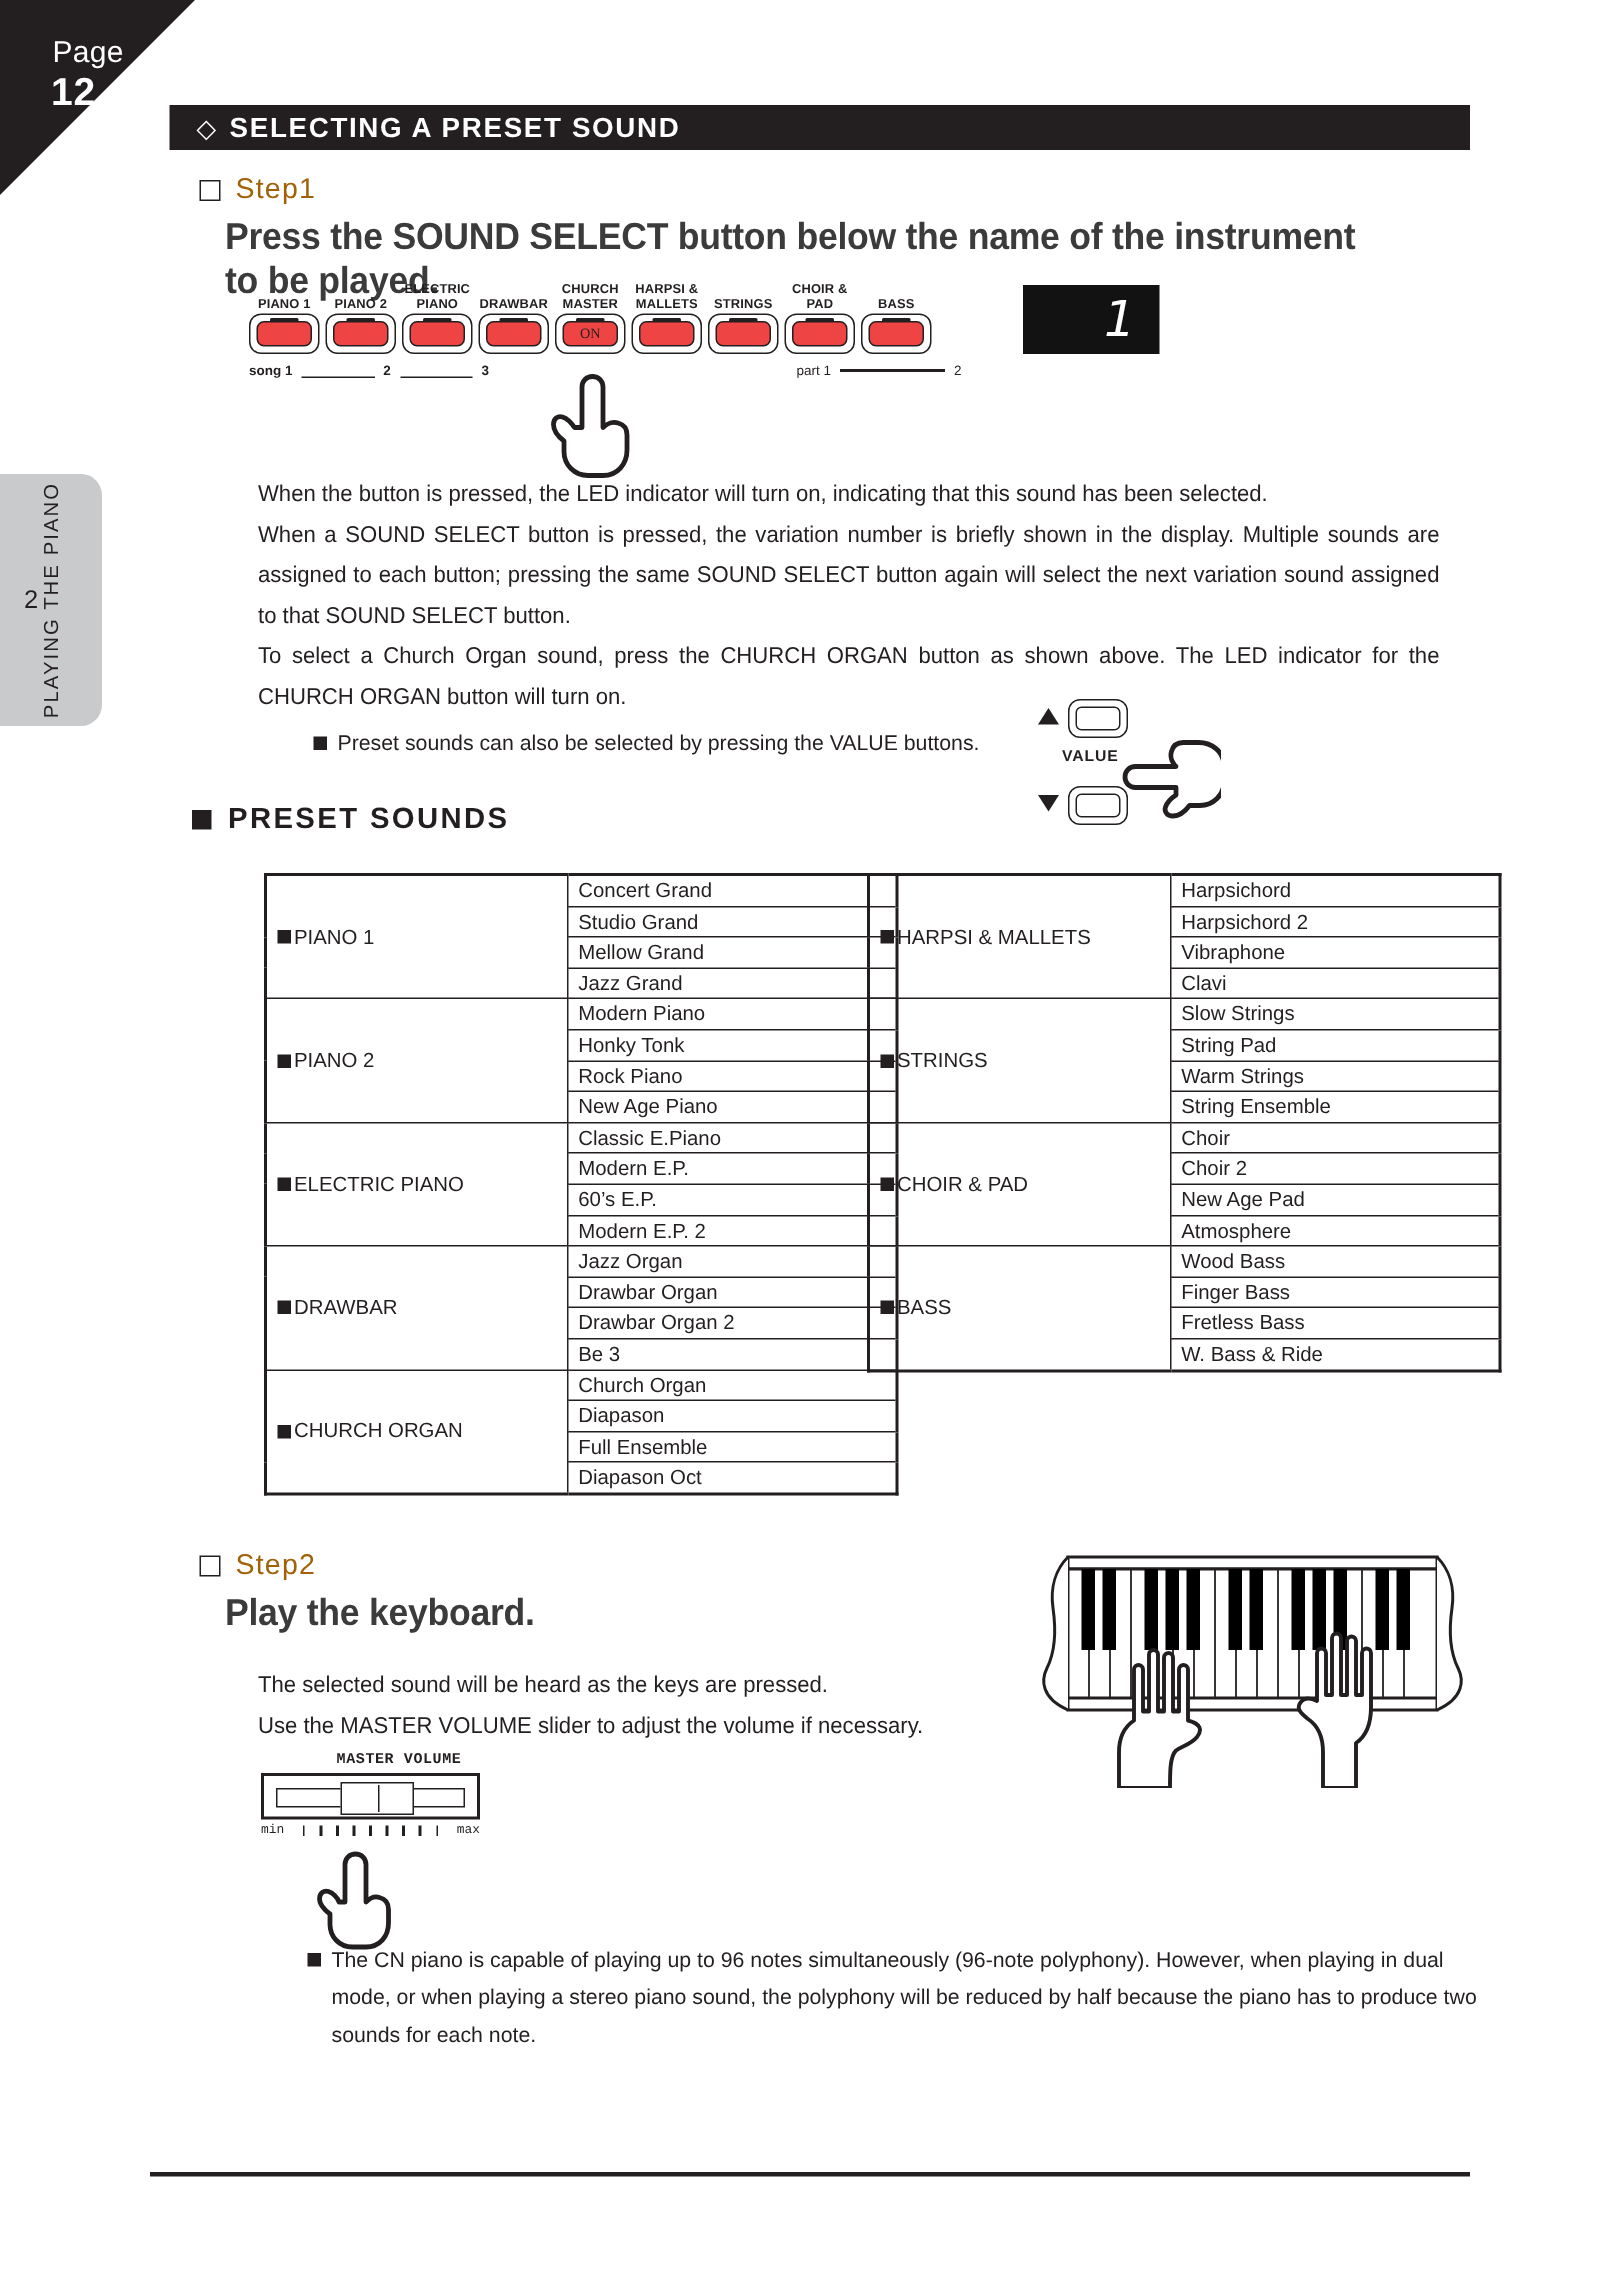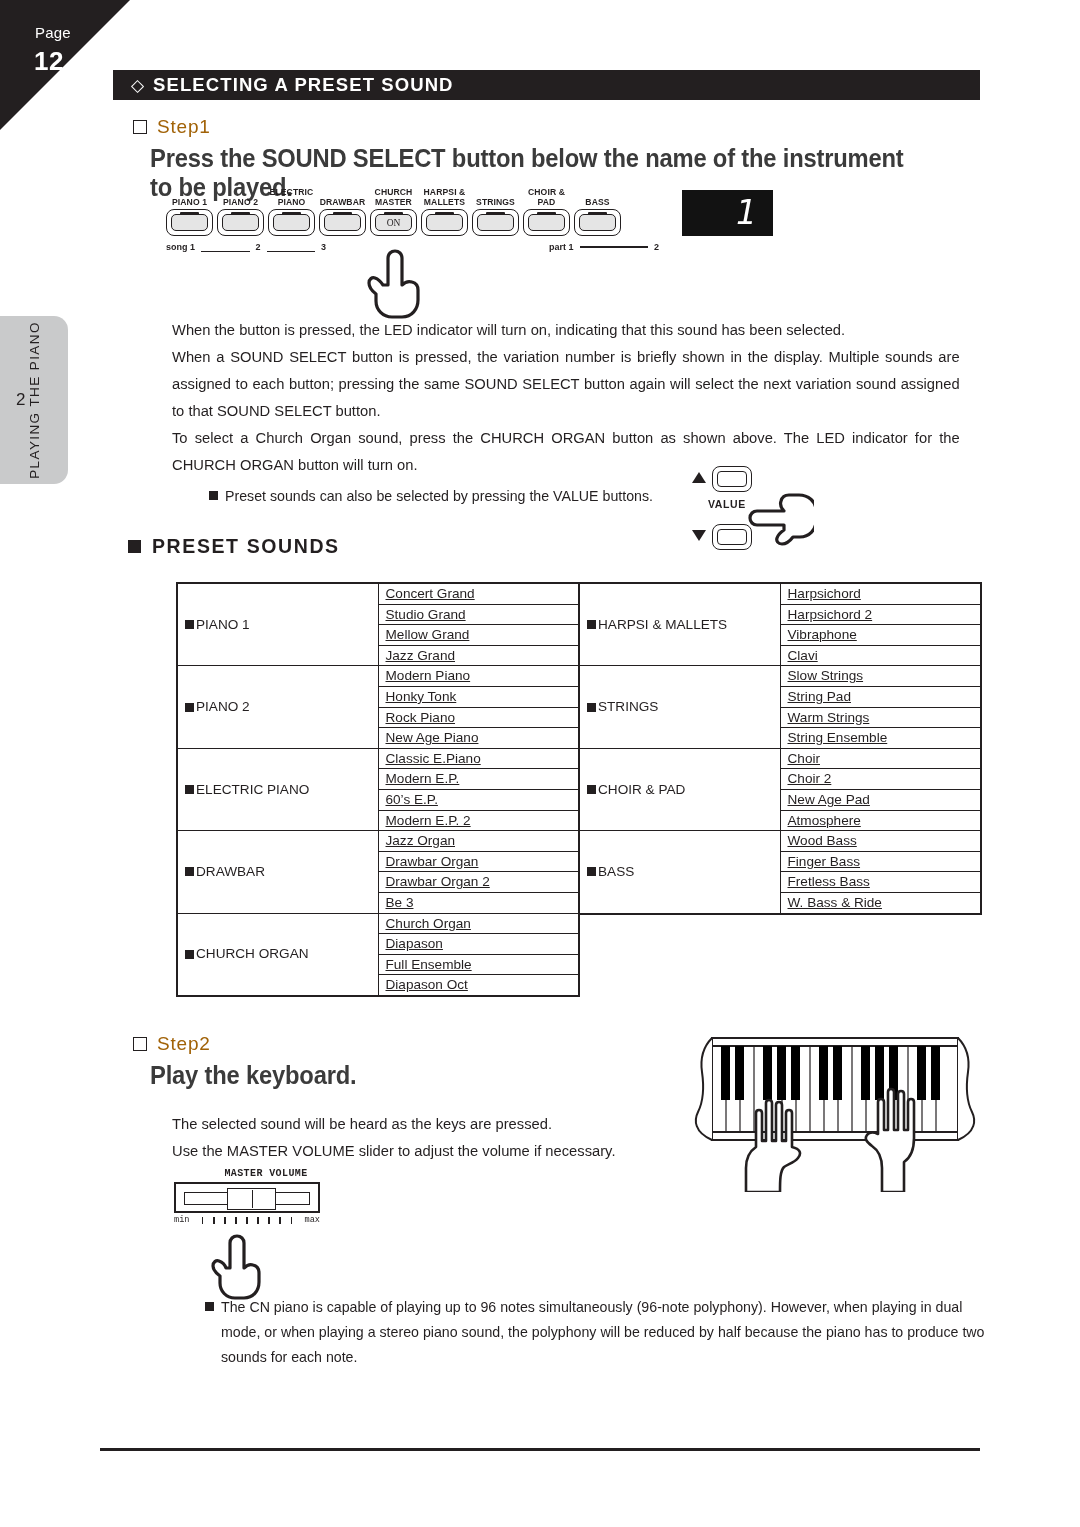--- a/index.html
+++ b/index.html
@@ -18,21 +18,21 @@
     position: absolute; left: 0; top: 0; width: 130px; height: 130px;
   }
   .corner-tab .tri {
     position: absolute; left: 0; top: 0;
     width: 0; height: 0;
     border-top: 130px solid #231f20;
     border-right: 130px solid transparent;
   }
   .corner-tab .page-word {
     position: absolute; left: 35px; top: 24px;
-    color: #ffffff; font-size: 15px; letter-spacing: .2px;
+    color: #ffffff; font-size: 20px; letter-spacing: .2px;
   }
   .corner-tab .page-num {
     position: absolute; left: 34px; top: 46px;
     color: #ffffff; font-size: 26px; font-weight: 700; letter-spacing: .5px;
   }
 
   
   .chapter-tab {
     position: absolute; left: 0px; top: 316px;
     width: 68px; height: 168px;
@@ -121,21 +121,21 @@
     font-size: 13.6px;
     padding: 0 0 0 7px;
     color: #231f20;
     vertical-align: middle;
     line-height: 19.6px;
   }
   .tbl-half td.cat {
     width: 201px;
     border-left: 2.4px solid #231f20;
   }
-  .tbl-half td.snd { width: 201px; text-decoration: underline; }
+  .tbl-half td.snd { width: 220px; }
   .tbl-half td.empty { border: none; }
   .tbl-half tr.first td { border-top: 2.4px solid #231f20; }
   .tbl-half tr.last td { border-bottom: 2.4px solid #231f20; }
   .tbl-half td.catlast { border-bottom: 2.4px solid #231f20; }
   .tbl-half td.snd.edge { border-right: 2.4px solid #231f20; }
   .cat-inner { display: flex; align-items: center; gap: 2px; }
   .cat-inner .blk { width: 9px; height: 9px; background: #231f20; flex: 0 0 9px; }
 
   
   .panel { position: absolute; left: 166px; top: 186px; }
@@ -148,41 +148,41 @@
     justify-content: flex-end; align-items: center;
     margin-bottom: 2px;
   }
   .sbtn .key {
     width: 47px; height: 27px;
     border: 1.6px solid #231f20; border-radius: 8px;
     position: relative; background: #fff;
   }
   .sbtn .key .inner {
     position: absolute; left: 4px; right: 4px; top: 4px; bottom: 4px;
-    border: 1.4px solid #231f20; border-radius: 5px; background: #e5e5e5;
+    border: 1.4px solid #231f20; border-radius: 5px; background: #ef4444;
   }
   .sbtn .key .led {
     position: absolute; left: 13px; right: 13px; top: 2.2px; height: 3.4px;
     background: #231f20; border-radius: 1px;
   }
   .sbtn.on .key .inner { display: flex; align-items: center; justify-content: center; }
   .sbtn .on-text { font-size: 9.5px; color: #231f20; font-family: "Liberation Serif", serif; }
 
   .song-row {
     position: absolute; left: 0px; top: 56px;
     width: 160px; display: flex; align-items: flex-end;
     font-size: 9px; font-weight: 700; color: #231f20;
   }
   .song-row .lbl { white-space: nowrap; }
   .song-row .dash { flex: 1; height: 1.4px; background: #231f20; margin: 0 6px; }
 
   .part-row {
-    position: absolute; left: 383px; top: 56px;
+    position: absolute; left: 365px; top: 56px;
     width: 110px; display: flex; align-items: center;
-    font-size: 9px; font-weight: 700; color: #231f20; justify-content: flex-end;
+    font-size: 9px; font-weight: 400; color: #231f20; justify-content: flex-end;
   }
   .part-row .dash { flex: 1; height: 1.4px; background: #231f20; margin: 0 6px; }
 
   
   .led-display {
     position: absolute; left: 682px; top: 190px;
     width: 91px; height: 46px; background: #121212;
   }
   .led-display .digit {
     position: absolute; right: 16px; top: 6px;

